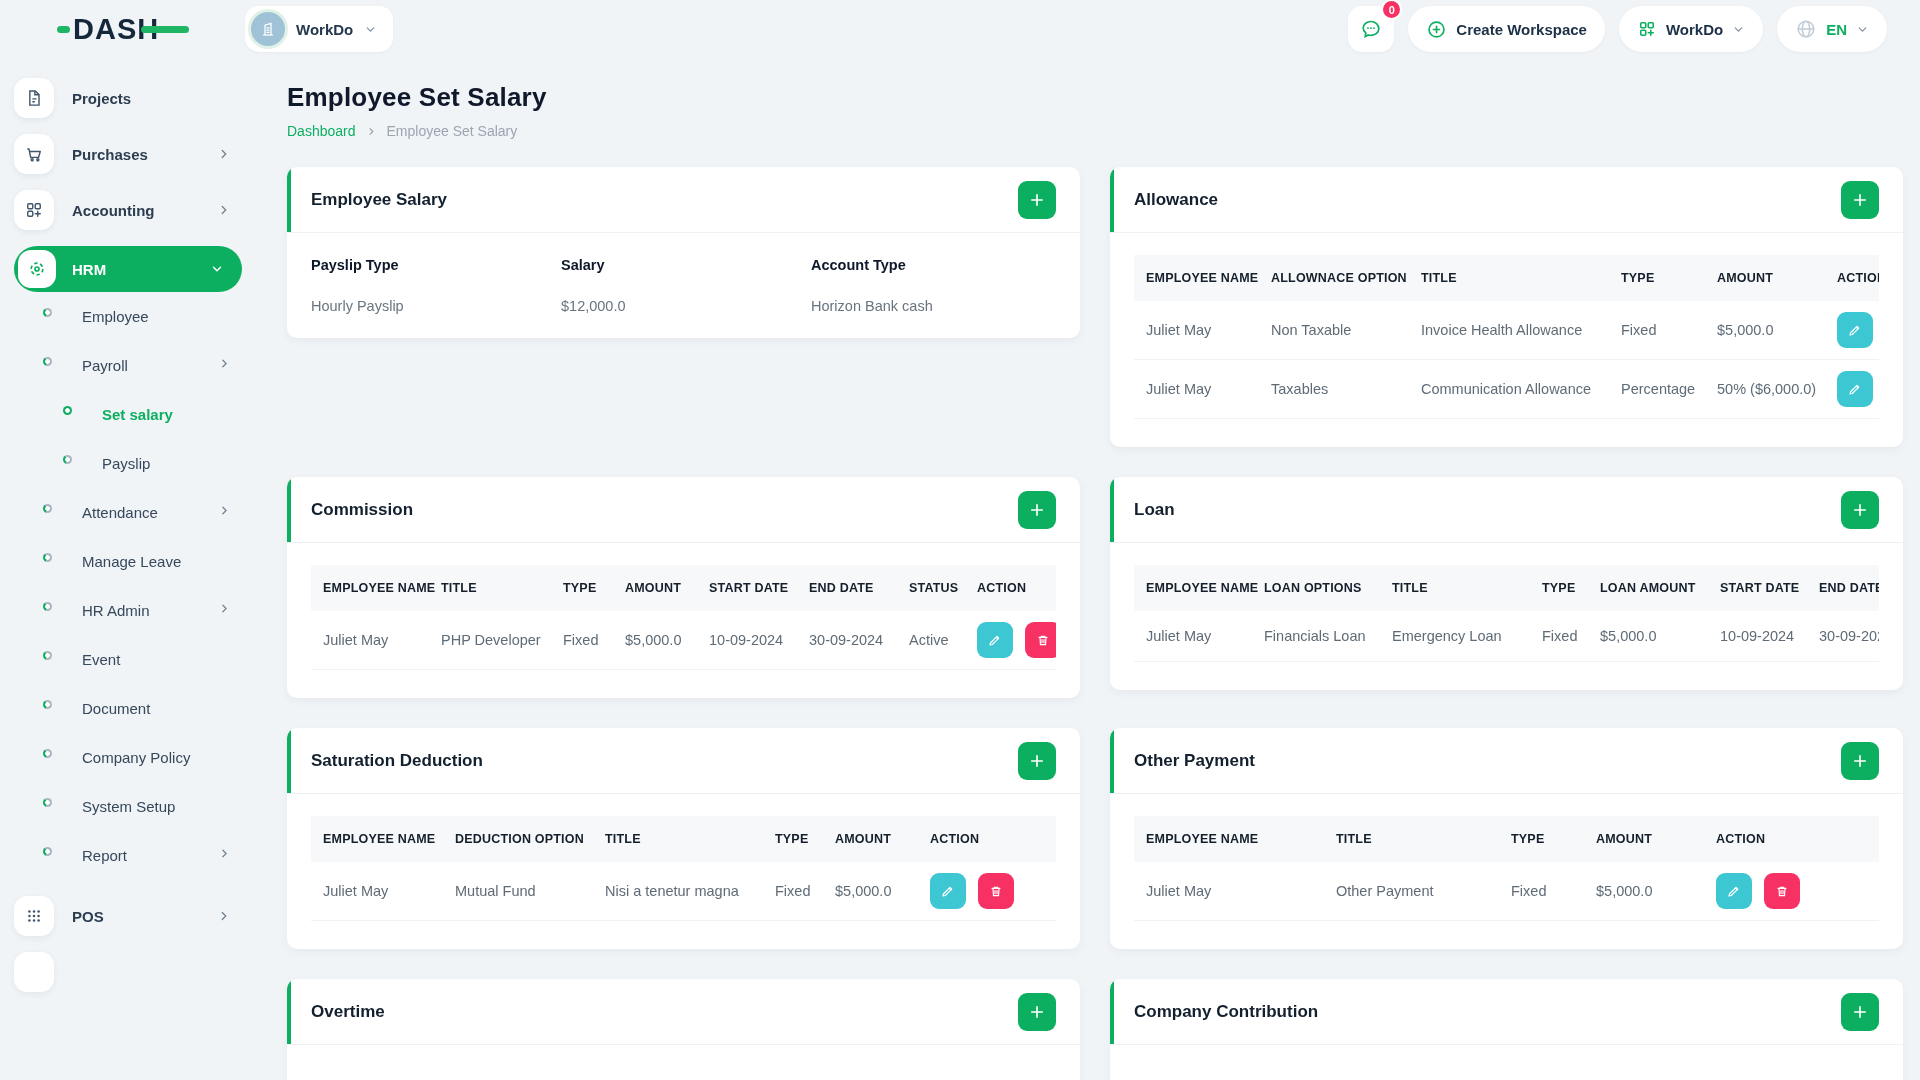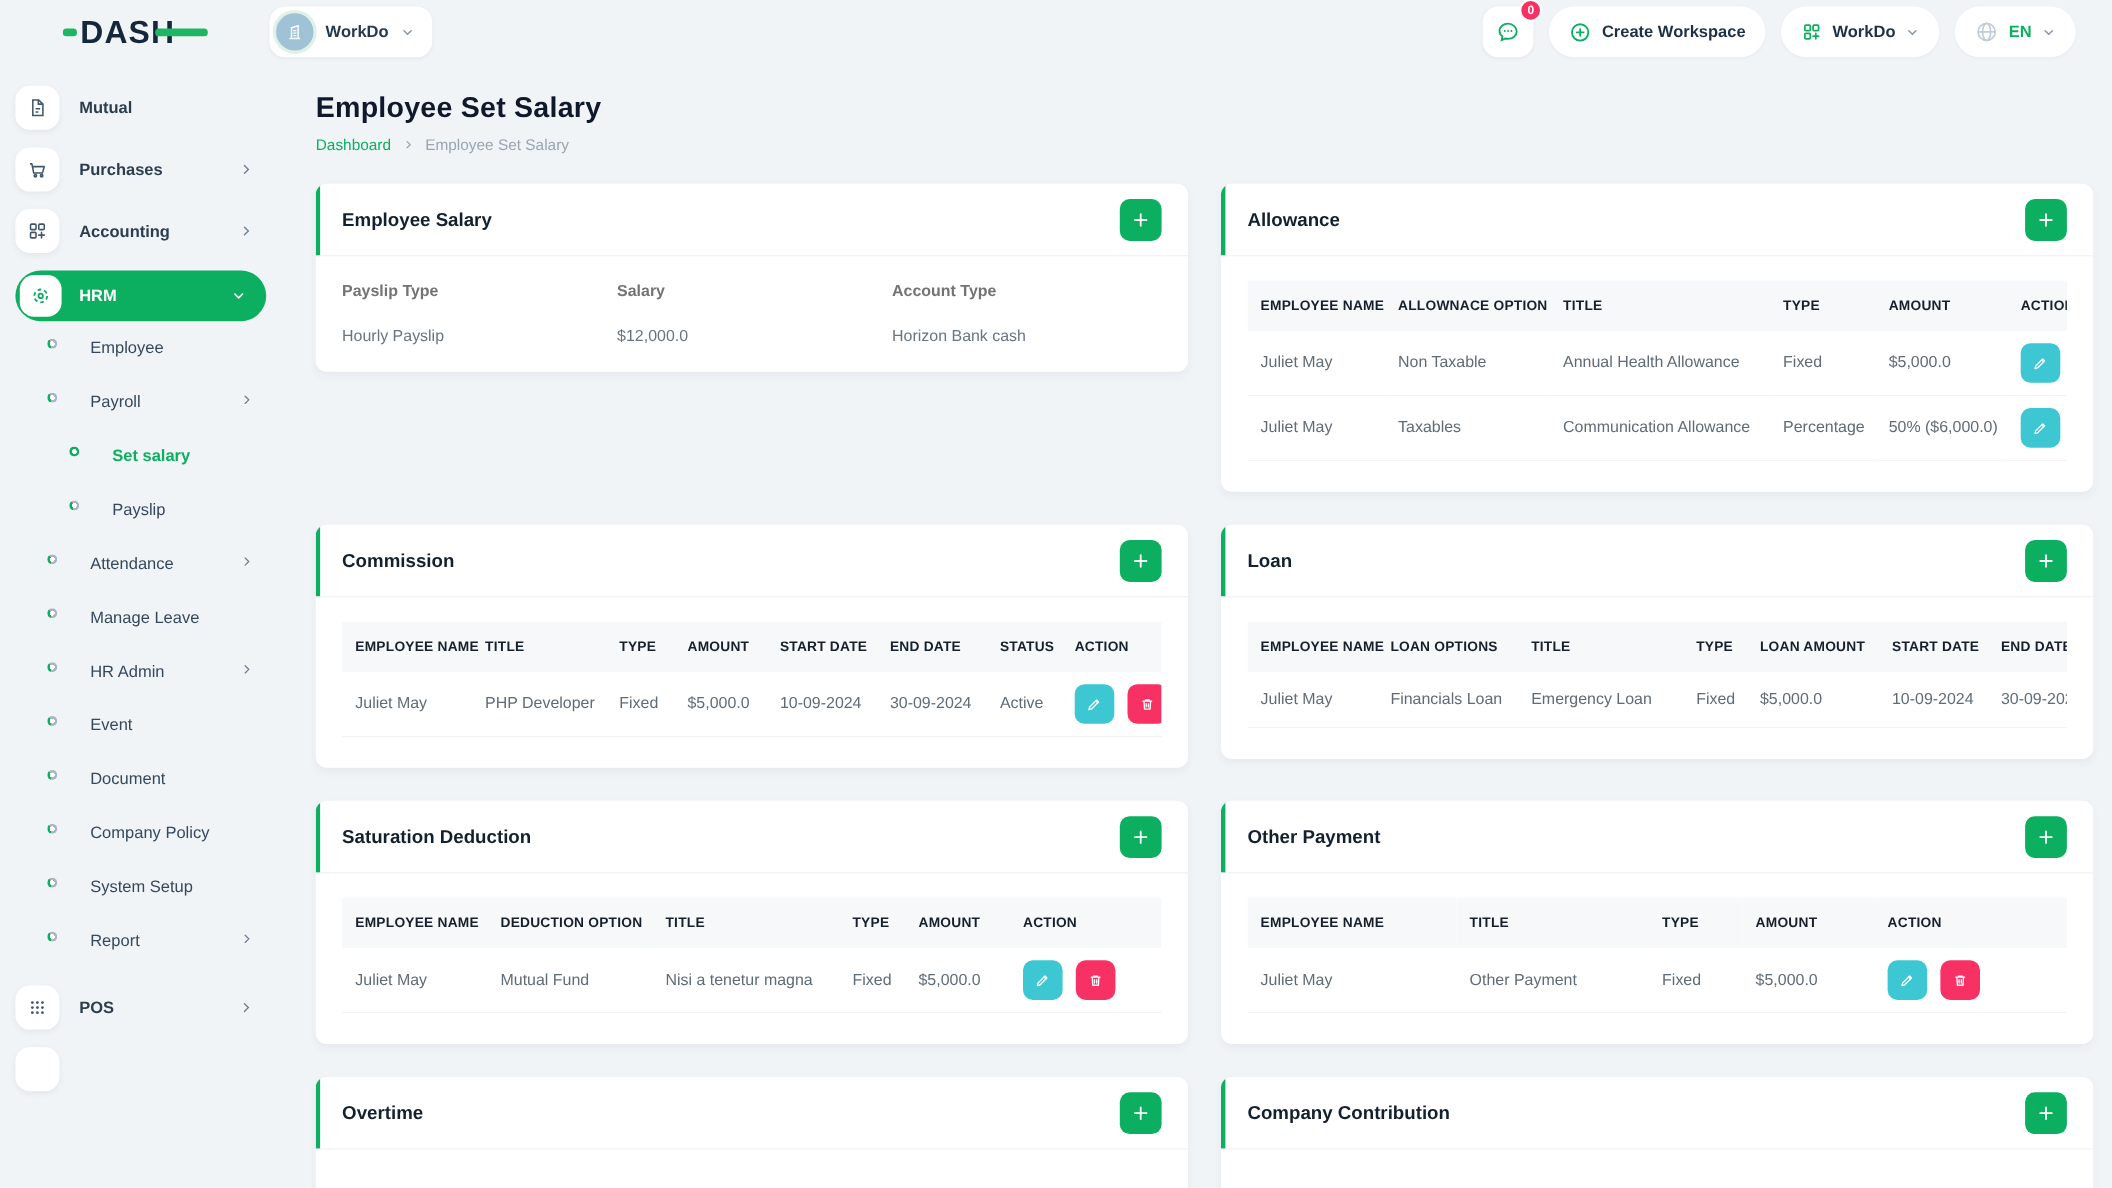--- a/index.html
+++ b/index.html
@@ -107,21 +107,21 @@
   .card-header::before {
     content:""; position:absolute; left:0; top:0; width:4px; height:100%; background:#0caf60;
   }
   .card-title { font-size:17px; font-weight:700; color:#13202e; }
   .add-btn {
     width:38px; height:38px; border:none; border-radius:9px; background:#0caf60;
     color:#fff; display:grid; place-items:center; cursor:pointer;
   }
   
   .kv-grid { display:grid; grid-template-columns:250px 250px 1fr; padding:24px; }
-  .kv-label { font-size:14.5px; font-weight:700; color:#737373; }
+  .kv-label { font-size:14.5px; font-weight:700; color:#0f172a; }
   .kv-value { font-size:14.5px; color:#68747f; margin-top:25px; }
   
   .table-wrap { margin:22px 24px 28px; overflow:hidden; }
   table { border-collapse:collapse; table-layout:fixed; width:100%; }
   table.clip811 { width:811px; }
   table.clip783 { width:783px; }
   th {
     background:#f6f8fa; text-align:left; font-size:12.5px; font-weight:700;
     color:#15202c; padding:16px 12px; white-space:nowrap; letter-spacing:.2px;
     text-transform:uppercase;
@@ -231,21 +231,21 @@
 
 
   <div class="side-item">
     <span class="icon-box">
       <svg width="20" height="20" viewBox="0 0 24 24" fill="none" stroke="currentColor" stroke-width="1.7">
             <path d="M7 3.5h6.5L18 8v12.5H7z"></path>
             <path d="M13 3.8V8h4.6"></path>
             <path d="M10 13h5M10 16.5h3"></path>
           </svg>
     </span>
-    <span class="side-label">Mutual</span>
+    <span class="side-label">Projects</span>
   </div>
 
   <div class="side-item">
     <span class="icon-box">
       <svg width="20" height="20" viewBox="0 0 24 24" fill="none" stroke="currentColor" stroke-width="1.7" stroke-linejoin="round">
             <path d="M4 6h2l2 10h9.5l2-7H7"></path>
             <circle cx="9.8" cy="19" r="1.3"></circle>
             <circle cx="16.6" cy="19" r="1.3"></circle>
           </svg>
     </span>
@@ -456,21 +456,21 @@
             <th>TITLE</th>
             <th>TYPE</th>
             <th>AMOUNT</th>
             <th>ACTION</th>
           </tr>
               </thead>
           <tbody>
             <tr>
               <td>Juliet May</td>
               <td>Non Taxable</td>
-              <td>Annual Health Allowance</td>
+              <td>Invoice Health Allowance</td>
               <td>Fixed</td>
               <td>$5,000.0</td>
               <td class="actions">
                 <button class="act-btn act-edit">
                       <svg width="16" height="16" viewBox="0 0 24 24" fill="none" stroke="currentColor" stroke-width="1.8" stroke-linecap="round" stroke-linejoin="round">
                         <path d="M4.5 19.5l.9-3.4L15 6.5l2.6 2.6-9.6 9.6-3.5.8z"></path>
                         <path d="M13.8 7.7l2.6 2.6"></path>
                       </svg>
                     </button>
                 

